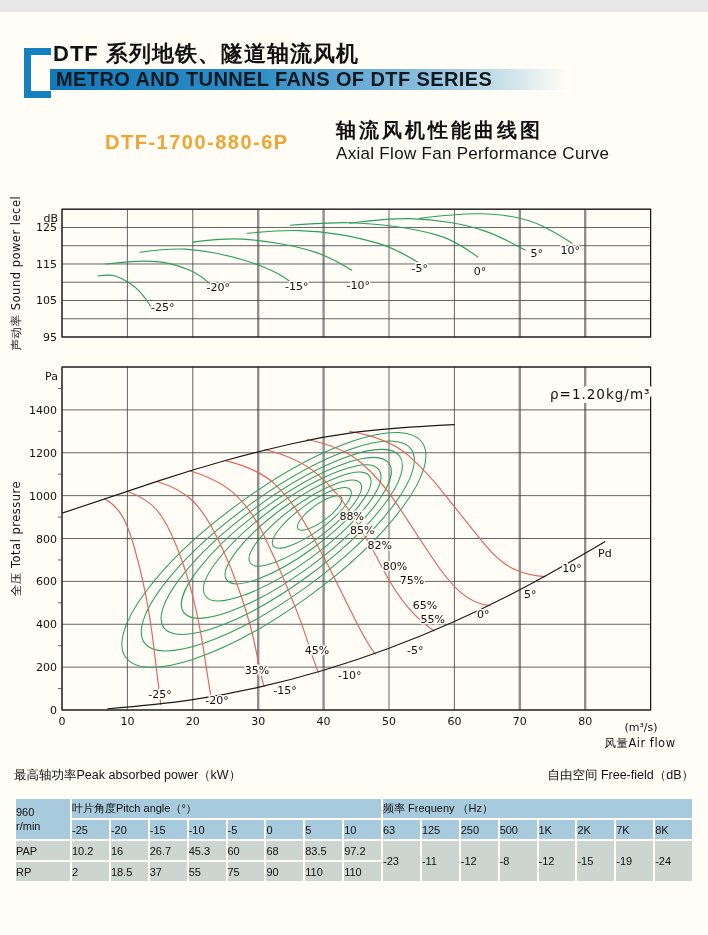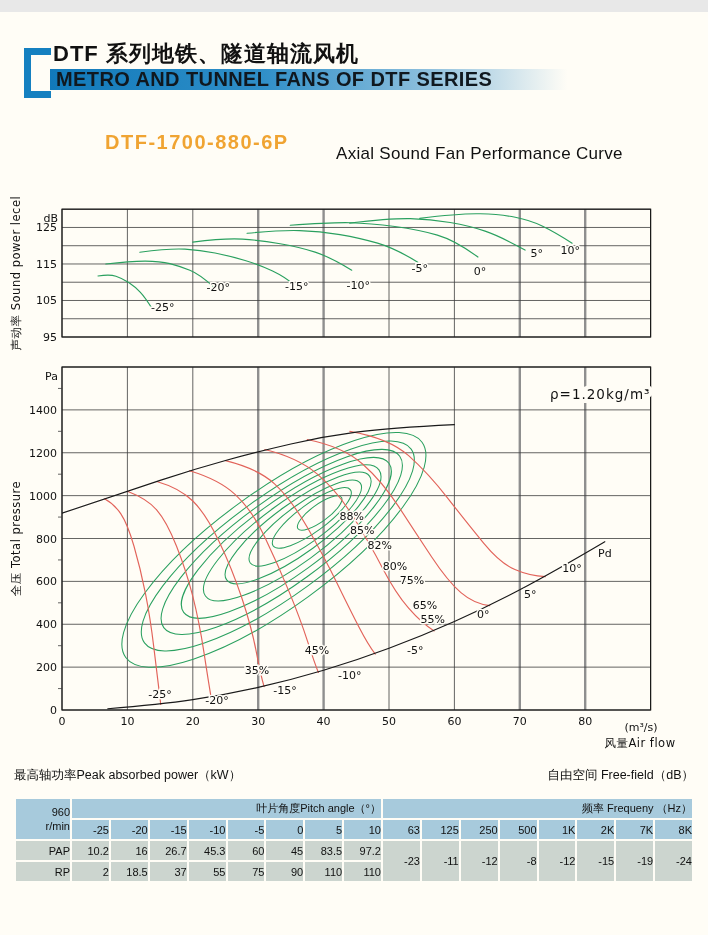--- a/index.html
+++ b/index.html
@@ -24,41 +24,42 @@
   .pborder{fill:none;stroke:#1a1a1a;stroke-width:1.2}
   .tick{font-size:11px;fill:#111}
   .axlab{font-size:11.5px;fill:#111;letter-spacing:.5px}
   .curve{fill:none;stroke-width:1.15;stroke-linecap:round}
   .eff{fill:none;stroke-width:1.05}
   .clabel{font-size:11px;fill:#111;text-anchor:middle;paint-order:stroke;stroke:#fffdf6;stroke-width:3px}
   .anno{font-size:13.5px;fill:#111;text-anchor:middle;letter-spacing:1px;paint-order:stroke;stroke:#fffdf6;stroke-width:8px}
   
   #tables{position:absolute;left:14px;top:755px;width:680px}
   .tbl-caps{display:flex;justify-content:space-between;font-size:12.5px;margin-bottom:13px;white-space:nowrap}
-  #tables table{border-collapse:separate;border-spacing:2px;table-layout:fixed;width:680px;font-size:11px;text-align:right}
+  #tables table{border-collapse:separate;border-spacing:2px;table-layout:fixed;width:680px;font-size:11px;text-align:left}
   #tables td{padding:0;height:19px;overflow:hidden}
   .c-blue{background:var(--blue-cell)}
   .c-sage{background:var(--sage-cell)}
   .speed-cell{line-height:1.3;font-size:11px}
   
   #remark{position:absolute;left:14px;top:886px;font-size:11.5px;line-height:15px;color:#222;white-space:nowrap}
   #remark .l2{margin-left:74px}
 </style>
 </head>
 <body>
 
 <div id="page">
 
   <div class="hdr-bracket"></div>
   <div class="hdr-cn">DTF 系列地铁、隧道轴流风机</div>
   <div class="hdr-en-bar"></div>
   <div class="hdr-en">METRO AND TUNNEL FANS OF DTF SERIES</div>
 
   <div class="model-code">DTF-1700-880-6P</div>
-  <div class="model-en">Axial Sound Fan Performance Curve</div>
+  <div class="model-cn">轴流风机性能曲线图</div>
+  <div class="model-en">Axial Flow Fan Performance Curve</div>
 
   <svg id="chart1" width="708" height="168" viewBox="0 180 708 168">
       <line x1="62" y1="197.2" x2="62" y2="325" class="grid"></line>
       <line x1="127.4" y1="197.2" x2="127.4" y2="325" class="grid"></line>
       <line x1="192.8" y1="197.2" x2="192.8" y2="325" class="grid"></line>
       <line x1="258.2" y1="197.2" x2="258.2" y2="325" class="grid thick"></line>
       <line x1="323.6" y1="197.2" x2="323.6" y2="325" class="grid thick"></line>
       <line x1="389" y1="197.2" x2="389" y2="325" class="grid"></line>
       <line x1="454.4" y1="197.2" x2="454.4" y2="325" class="grid"></line>
       <line x1="519.8" y1="197.2" x2="519.8" y2="325" class="grid thick"></line>
@@ -230,21 +231,21 @@
             <td class="c-blue">7K</td>
             <td class="c-blue">8K</td>
           </tr>
       <tr id="trow3">
         <td class="c-sage">PAP</td>
       <td class="c-sage">10.2</td>
             <td class="c-sage">16</td>
             <td class="c-sage">26.7</td>
             <td class="c-sage">45.3</td>
             <td class="c-sage">60</td>
-            <td class="c-sage">45</td>
+            <td class="c-sage">68</td>
             <td class="c-sage">83.5</td>
             <td class="c-sage">97.2</td>
             <td class="c-sage" rowspan="2">-23</td>
             <td class="c-sage" rowspan="2">-11</td>
             <td class="c-sage" rowspan="2">-12</td>
             <td class="c-sage" rowspan="2">-8</td>
             <td class="c-sage" rowspan="2">-12</td>
             <td class="c-sage" rowspan="2">-15</td>
             <td class="c-sage" rowspan="2">-19</td>
             <td class="c-sage" rowspan="2">-24</td>

